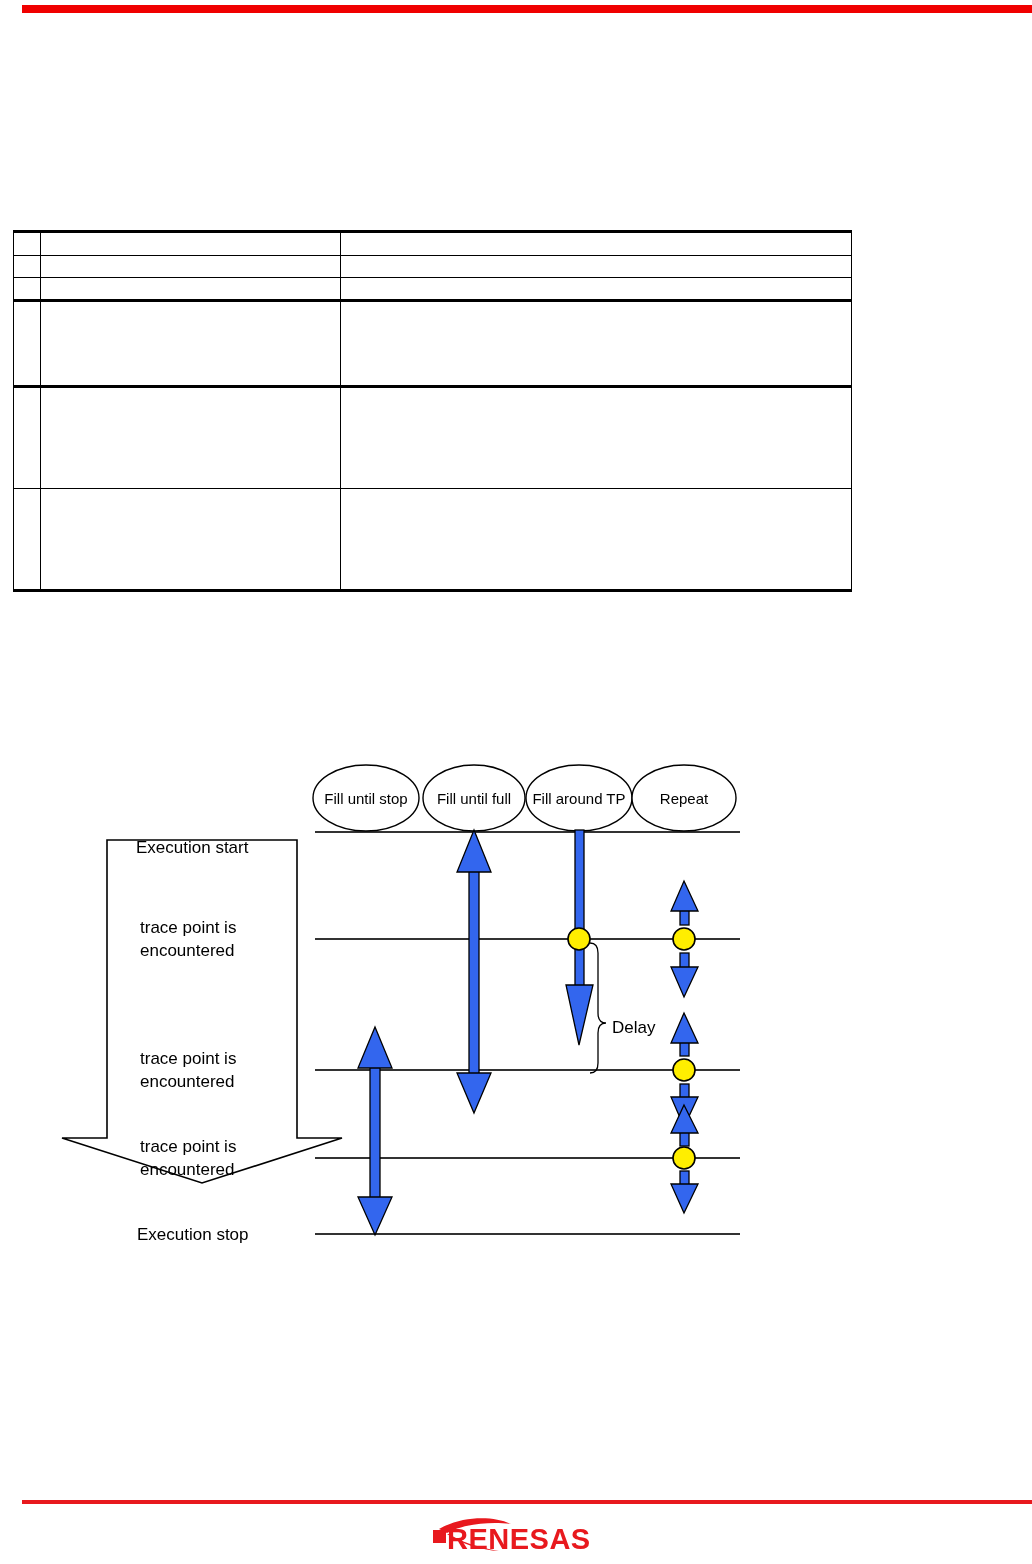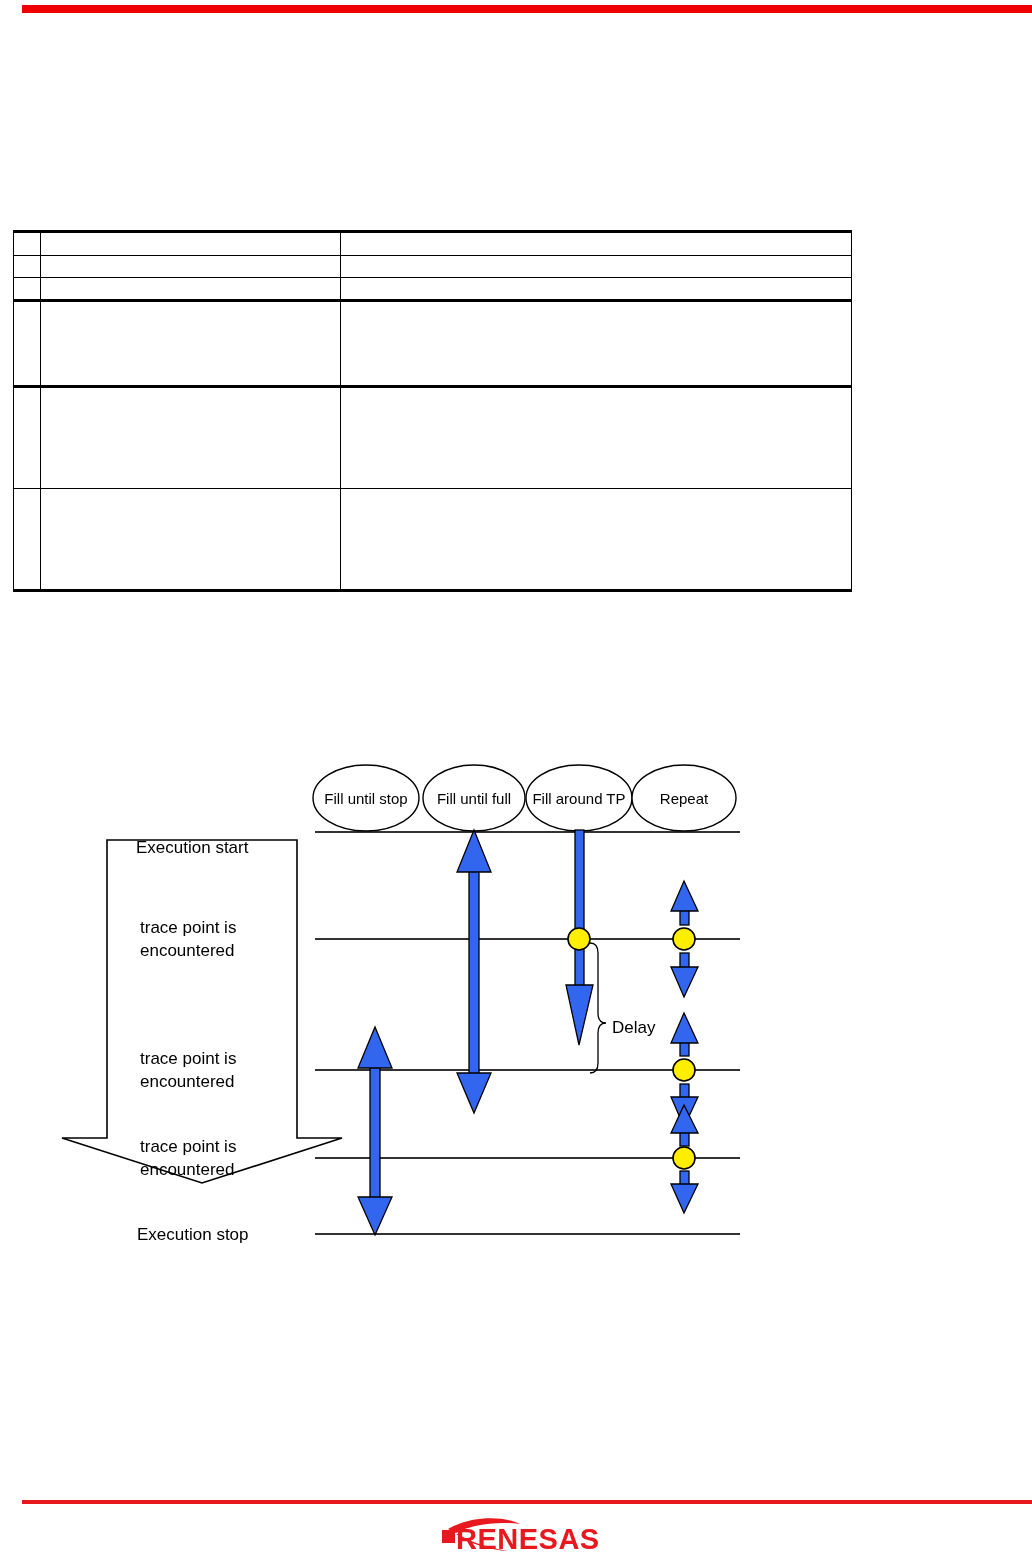--- a/index.html
+++ b/index.html
@@ -69,21 +69,21 @@
     top: 735px;
     width: 760px;
     height: 530px;
     margin-left: 31px;
   }
   .figure svg { display: block; }
 
   
   .logo {
     position: absolute;
-    left: 442px;
+    left: 433px;
     top: 1518px;
     width: 190px;
     height: 36px;
   }
 </style>
 </head>
 <body>
 
 <div class="rule-top"></div>
 

